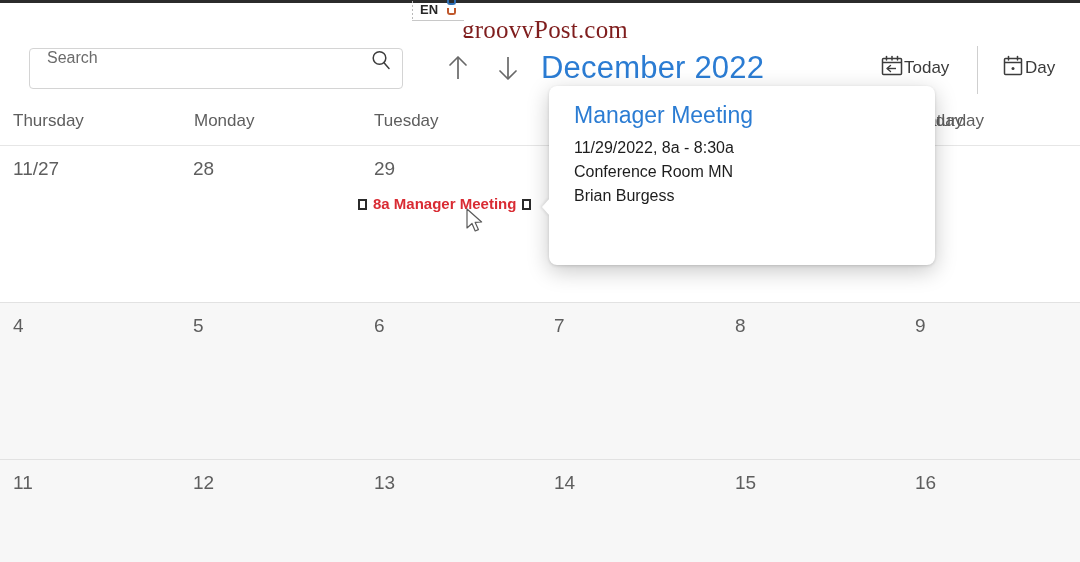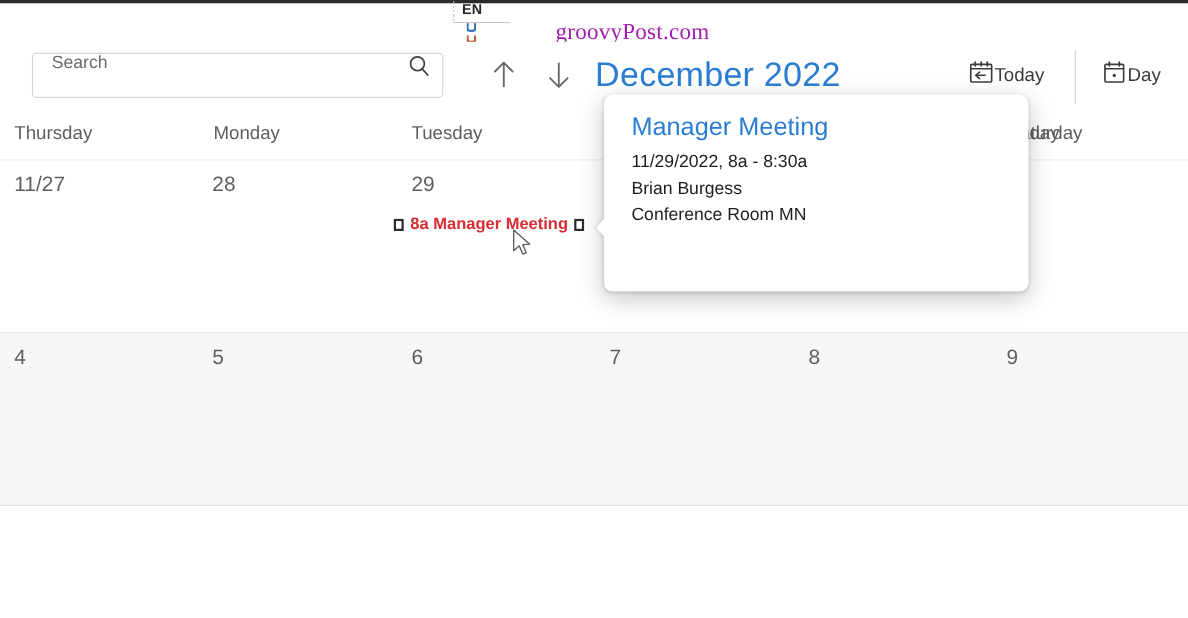--- a/index.html
+++ b/index.html
@@ -29,21 +29,20 @@
 
   
   .ime-indicator {
     position: absolute;
     left: 412px; top: 0px;
     height: 20px;
     display: flex;
     align-items: center;
     gap: 7px;
     padding-left: 8px;
-    flex-direction: column;
   }
   .ime-dashes {
     position: absolute;
     left: 0px; top: 1px;
     width: 1px; height: 18px;
     background: repeating-linear-gradient(
       to bottom, #b9b9b9 0px, #b9b9b9 2px, transparent 2px, transparent 4px);
   }
   .ime-label {
     font-size: 13px;
@@ -75,25 +74,24 @@
     left: 0px; top: 20px;
     width: 52px; height: 1px;
     background: #c8c8c8;
   }
 
   
   .watermark {
     position: absolute;
     left: 462px; top: 16px;
     font-family: "Liberation Serif", serif;
-    font-size: 21px;
-    color: #a21caf;
+    font-size: 25px;
+    color: #7f1d1d;
     letter-spacing: .2px;
     white-space: nowrap;
-    margin-left: 43px;
   }
 
   
   .toolbar {
     position: absolute;
     left: 0; top: 38px;
     width: 1080px; height: 62px;
     background: #ffffff;
   }
   .search-box {
@@ -409,37 +407,58 @@
         </div>
       <div class="daycell" style="left:722px;">
           <span class="daynum">8</span>
         </div>
       <div class="daycell" style="left:902px;">
           <span class="daynum">9</span>
         </div>
 
     </div>
 
+    <div class="week-row w2">
+      <div class="daycell" style="left:0px;">
+          <span class="daynum">11</span>
+        </div>
+      <div class="daycell" style="left:180px;">
+          <span class="daynum">12</span>
+        </div>
+      <div class="daycell" style="left:361px;">
+          <span class="daynum">13</span>
+        </div>
+      <div class="daycell" style="left:541px;">
+          <span class="daynum">14</span>
+        </div>
+      <div class="daycell" style="left:722px;">
+          <span class="daynum">15</span>
+        </div>
+      <div class="daycell" style="left:902px;">
+          <span class="daynum">16</span>
+        </div>
+
+    </div>
   </div>
 
   <div class="event-chip">
     <span class="event-handle"></span>
     <span class="event-text">8a Manager Meeting</span>
     <span class="event-handle"></span>
   </div>
 
   <div class="cursor">
     <svg width="20" height="28" viewBox="0 0 20 28">
       <polygon points="1,1 1,20 6,15.5 9.2,23 12.4,21.6 9.2,14.4 15.6,14" fill="#ffffff" stroke="#5a5a5a" stroke-width="1.2" stroke-linejoin="round"></polygon>
     </svg>
   </div>
 
   <div class="popup">
     <div class="popup-notch"></div>
     <div class="popup-title">Manager Meeting</div>
     <div class="popup-lines">
       <div>11/29/2022, 8a - 8:30a</div>
+      <div>Conference Room MN</div>
       <div>Brian Burgess</div>
-      <div>Conference Room MN</div>
     </div>
   </div>
 
 </div>
 
 </body></html>

